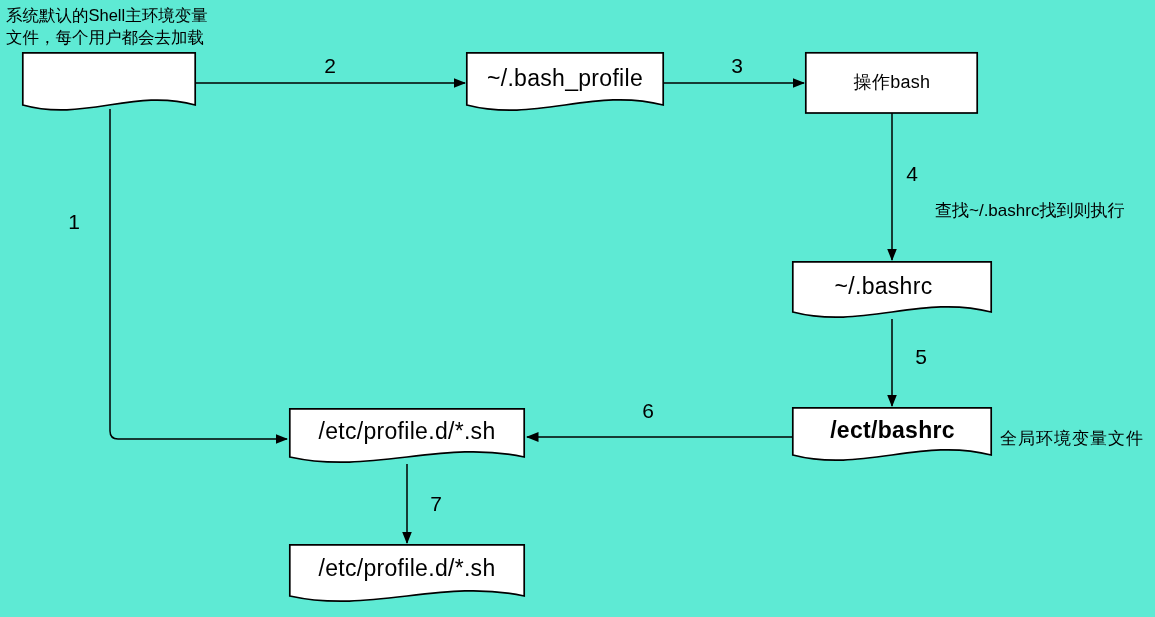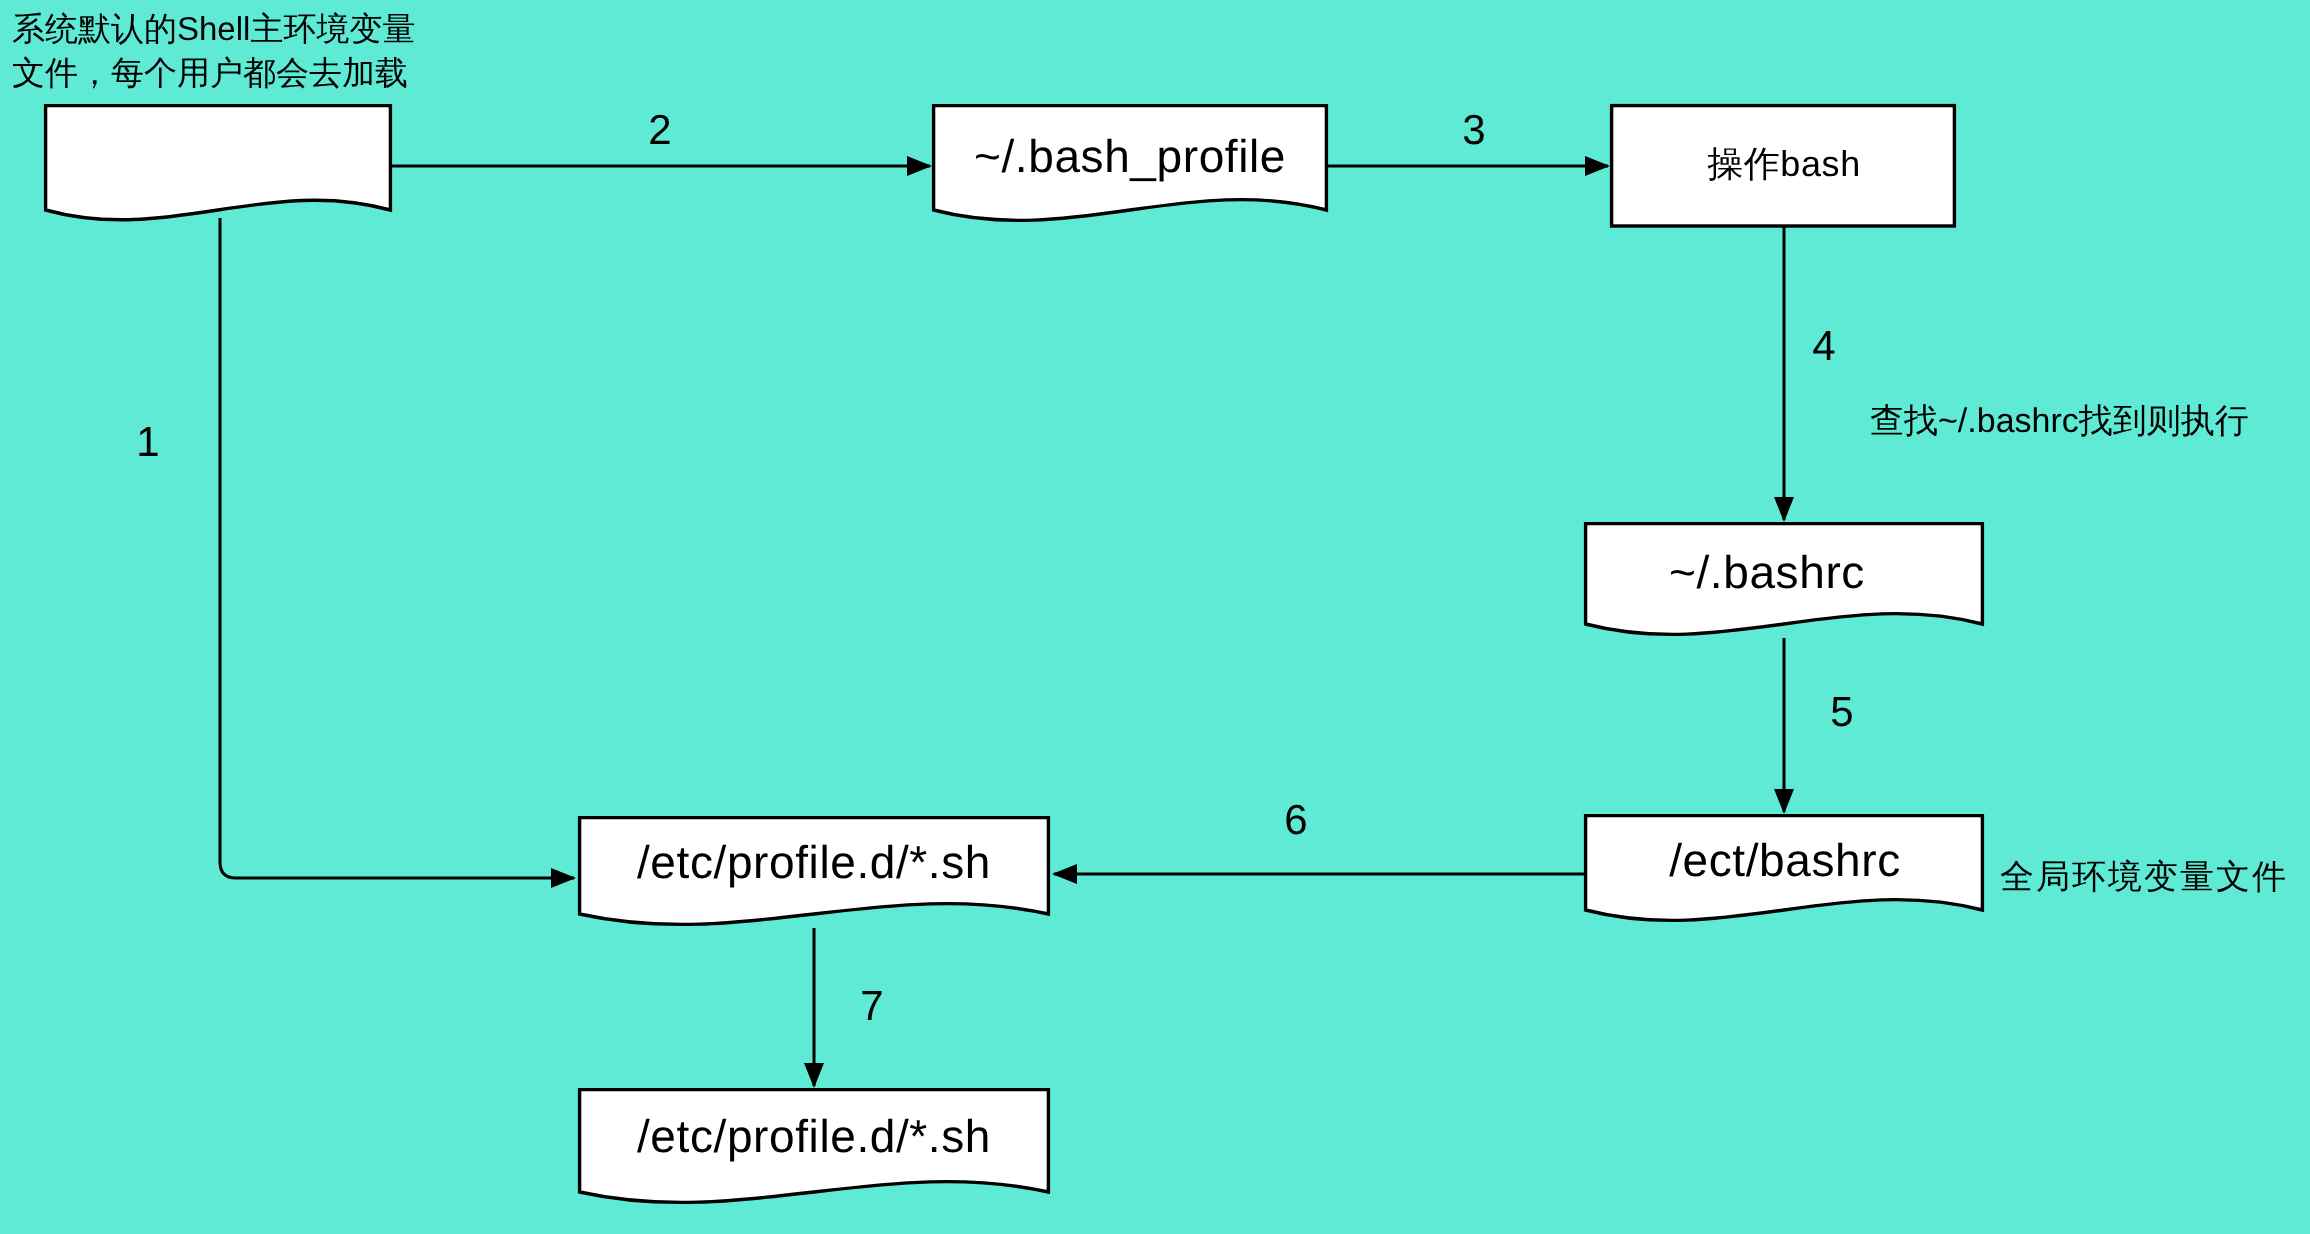--- a/index.html
+++ b/index.html
@@ -96,21 +96,21 @@
     <path d="M289.8,408.8 L524.2,408.8 L524.2,457 C 443,439 371,475 289.8,457 Z" fill="#ffffff" stroke="#000000" stroke-width="1.7"></path>
     <path d="M289.8,544.8 L524.2,544.8 L524.2,596 C 443,578 371,614 289.8,596 Z" fill="#ffffff" stroke="#000000" stroke-width="1.7"></path>
   </svg>
 
   <div class="annotation">系统默认的Shell主环境变量
 文件，每个用户都会去加载</div>
 
   <div class="node-label" style="left:466px; top:55px; width:198px; height:47px;">~/.bash_profile</div>
   <div class="node-label" style="left:806px; top:52px; width:172px; height:60px; font-size:18px;">操作bash</div>
   <div class="node-label" style="left:793px; top:263px; width:181px; height:46px;">~/.bashrc</div>
-  <div class="node-label" style="left:793px; top:409px; width:199px; height:43px;">/ect/bashrc</div>
+  <div class="node-label" style="left:793px; top:409px; width:199px; height:43px;font-weight:bold;">/ect/bashrc</div>
   <div class="node-label" style="left:289px; top:410px; width:236px; height:43px;">/etc/profile.d/*.sh</div>
   <div class="node-label" style="left:289px; top:546px; width:236px; height:45px;">/etc/profile.d/*.sh</div>
 
   <div class="edge-num" style="left:60px; top:208px; width:28px; height:28px;">1</div>
   <div class="edge-num" style="left:316px; top:52px; width:28px; height:28px;">2</div>
   <div class="edge-num" style="left:723px; top:52px; width:28px; height:28px;">3</div>
   <div class="edge-num" style="left:898px; top:160px; width:28px; height:28px;">4</div>
   <div class="edge-num" style="left:907px; top:343px; width:28px; height:28px;">5</div>
   <div class="edge-num" style="left:634px; top:397px; width:28px; height:28px;">6</div>
   <div class="edge-num" style="left:422px; top:490px; width:28px; height:28px;">7</div>

